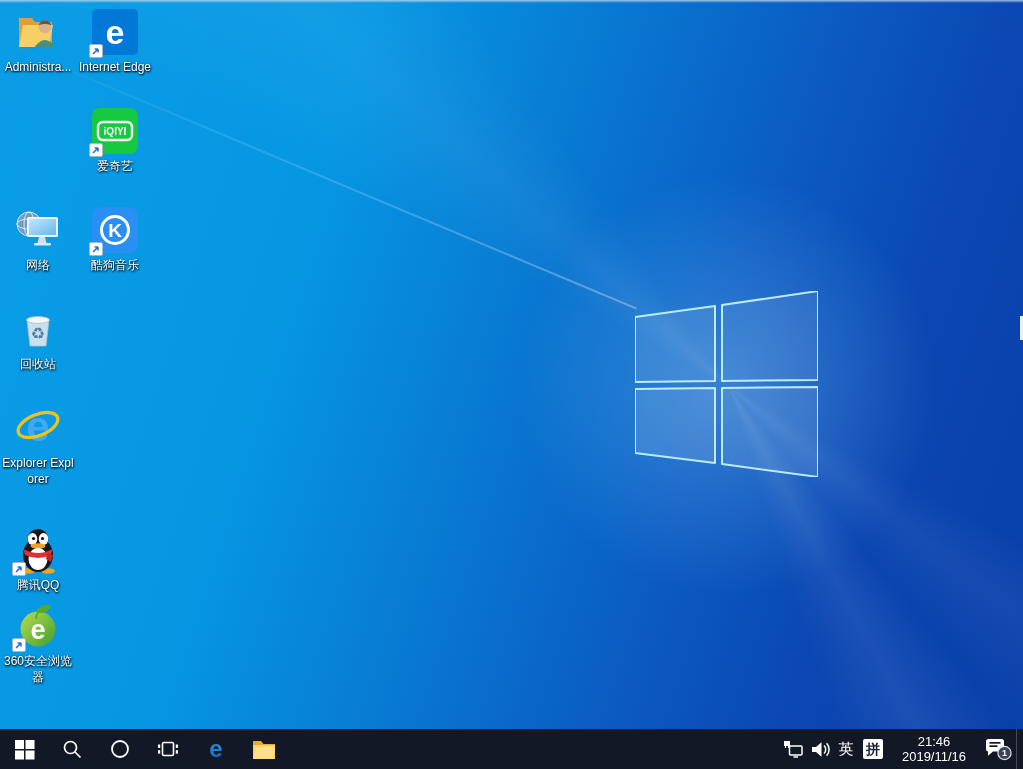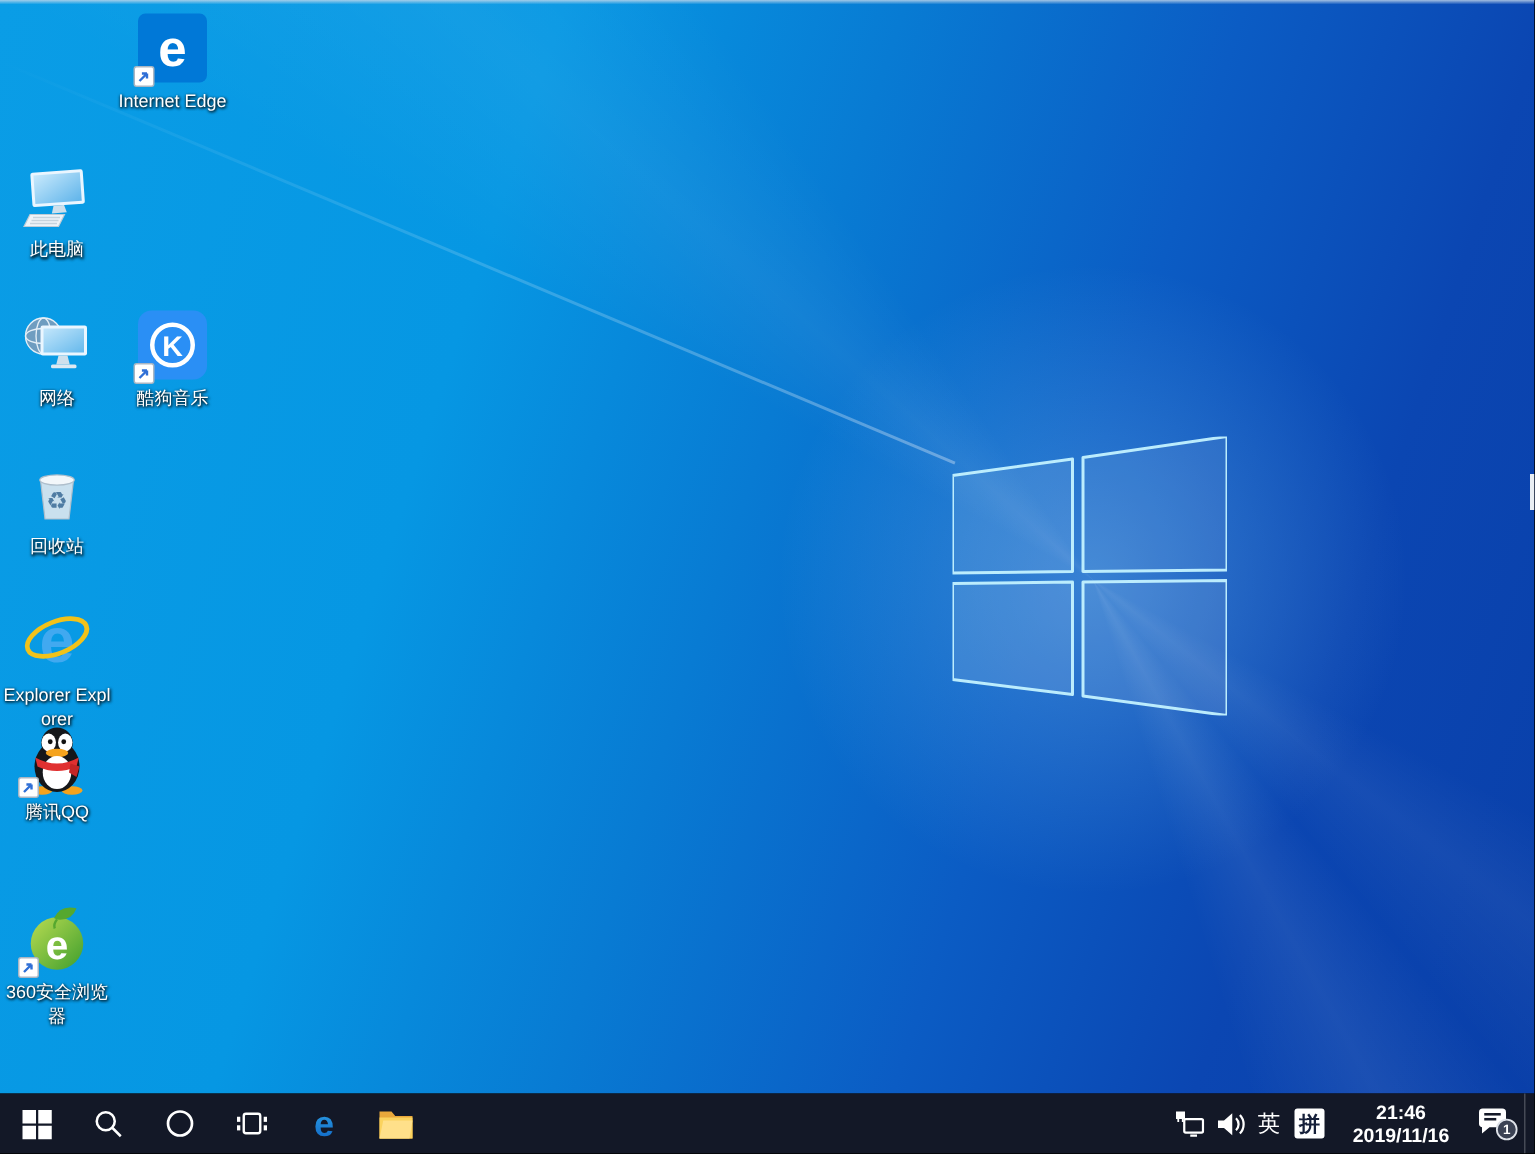--- a/index.html
+++ b/index.html
@@ -19,39 +19,39 @@
   .ray-line{position:absolute;left:0;top:40px;width:691px;height:2px;
       transform-origin:0 0;transform:rotate(22.8deg);
       background:linear-gradient(to right,rgba(255,255,255,0),rgba(255,255,255,.33));}
   .top-strip{position:absolute;left:0;top:0;width:100%;height:3px;
       background:linear-gradient(to bottom,rgba(200,218,235,.8),rgba(200,218,235,0));}
   .win-logo{position:absolute;left:635px;top:291px;width:183px;height:186px;}
   .edge-artifact{position:absolute;right:0;top:316px;width:3px;height:24px;background:#e9eef3;}
   
   .icon-cell{position:absolute;width:76px;display:flex;flex-direction:column;align-items:center;cursor:default;}
   .c1{left:0}.c2{left:77px}
-  .r1{top:8px}.r2{top:107px}.r3{top:206px}.r4{top:305px}.r5{top:404px}.r6{top:482px}.r7{top:602px}
+  .r1{top:8px}.r2{top:107px}.r3{top:206px}.r4{top:305px}.r5{top:404px}.r6{top:526px}.r7{top:602px}
   .icon-art{position:relative;width:48px;height:48px;margin-bottom:3px;}
   .icon-art svg{display:block;width:48px;height:48px;}
   .icon-label{font-size:12px;line-height:16px;color:#fff;text-align:center;max-width:76px;
       text-shadow:0 1px 2px rgba(0,0,0,.9),1px 1px 2px rgba(0,0,0,.75);word-break:break-all;}
   .shortcut-badge{position:absolute;left:-2px;bottom:-2px;width:14px;height:14px;background:#fff;
       border:1px solid #a9b6c3;border-radius:2px;box-sizing:border-box;}
   .shortcut-badge svg{width:12px;height:12px;}
   
   .taskbar{position:absolute;left:0;bottom:0;width:1023px;height:40px;background:#131827;
       display:flex;align-items:center;color:#fff;}
   .tb-btn{width:48px;height:40px;display:flex;align-items:center;justify-content:center;}
   .tray{position:absolute;right:0;top:0;height:40px;display:flex;align-items:center;}
   .tray-ico{height:40px;display:flex;align-items:center;justify-content:center;}
   .w26{width:26px}.w28{width:28px}
   .lang{width:24px;text-align:center;font-size:15px;}
   .ime-box{width:20px;height:20px;margin:0 5px;background:#fff;border-radius:2px;color:#16203a;
       font-size:14px;line-height:20px;text-align:center;font-weight:bold;}
-  .clock{width:84px;margin:0 4px;text-align:center;font-size:13px;line-height:15px;font-weight:bold;}
+  .clock{width:84px;margin:0 4px;text-align:center;font-size:13px;line-height:15px;}
   .action{width:36px;height:40px;display:flex;align-items:center;justify-content:center;position:relative;}
   .show-desktop{width:6px;height:40px;border-left:1px solid rgba(255,255,255,.22);}
 </style>
 </head>
 <body>
 
 <div class="screen">
 
   <div class="desktop">
     <div class="rays"></div>
@@ -62,57 +62,64 @@
       <g stroke="rgba(195,242,255,.95)" stroke-width="2" stroke-linejoin="round">
         <polygon points="0,26 80,15 80,90 0,91" fill="rgba(255,255,255,.10)"></polygon>
         <polygon points="87,14 183,0 183,89 87,90" fill="rgba(255,255,255,.08)"></polygon>
         <polygon points="0,98 80,97 80,172 0,162" fill="rgba(255,255,255,.12)"></polygon>
         <polygon points="87,97 183,96 183,186 87,173" fill="rgba(255,255,255,.10)"></polygon>
       </g>
     </svg>
 
     <div class="edge-artifact"></div>
 
+    <div class="icon-cell c1 r1">
+      <span class="icon-art">
+        <svg viewBox="0 0 48 48">
+          <path d="M5 10h13l3 4h17v25H5z" fill="#df9f35"></path>
+          <polygon points="9,17 39,17 35,39 5,39" fill="#f6cf65"></polygon>
+          <path d="M20 40 q11 -16 22 0 z" fill="#48917f"></path>
+          <circle cx="31" cy="19" r="6.5" fill="#d9b38e"></circle>
+          <path d="M31 12.5 a6.5 6.5 0 0 1 6.3 4.8 q-6.3 -2.6 -12.6 0 a6.5 6.5 0 0 1 6.3 -4.8z" fill="#6b5639"></path>
+        </svg>
+      </span>
+      <span class="icon-label">Administra...</span>
+    </div>
 
     <div class="icon-cell c2 r1">
       <span class="icon-art">
         <svg viewBox="0 0 48 48">
           <rect x="1" y="1" width="46" height="46" rx="5" fill="#0078d7"></rect>
           <text x="24" y="36" text-anchor="middle" font-size="34" font-weight="bold" fill="#ffffff">e</text>
         </svg>
         <span class="shortcut-badge">
           <svg viewBox="0 0 12 12">
               <path d="M3 9 L8 4 M8 4 H4.6 M8 4 V7.4" stroke="#2f6fd6" stroke-width="1.6" fill="none"></path>
             </svg>
         </span>
       </span>
       <span class="icon-label">Internet Edge</span>
     </div>
 
-    <div class="icon-cell c1 r2">
-      <span class="icon-art">
-        <svg viewBox="0 0 48 48">
-          <defs>
-              <linearGradient id="gscr" x1="0" y1="0" x2="1" y2="1">
-            <stop offset="0" stop-color="#c8e9fc"></stop>
-                <stop offset="1" stop-color="#5fb4ea"></stop>
-              </linearGradient>
-            </defs>
-          <g transform="rotate(-4 24 20)">
-            <rect x="7" y="7" width="35" height="23" rx="1.5" fill="#eaf6ff"></rect>
-            <rect x="9" y="9" width="31" height="19" fill="url(#gscr)"></rect>
-            <path d="M21 30 h7 l1.5 5 h-10z" fill="#cfe0ec"></path>
-          </g>
-          <path d="M6 36 L29 36 L25 44 L2 44 Z" fill="#eef3f8" stroke="#bfccd6" stroke-width=".8"></path>
-          <path d="M8 38 h18 M7 40 h18 M6 42 h18" stroke="#c6d3dd" stroke-width="1"></path>
-        </svg>
-      </span>
-      <span class="icon-label">此电脑</span>
-    </div>
-
+
+    <div class="icon-cell c2 r2">
+      <span class="icon-art">
+        <svg viewBox="0 0 48 48">
+          <rect x="1" y="1" width="46" height="46" rx="8" fill="#17c940"></rect>
+          <rect x="7" y="15" width="34" height="18" rx="5" fill="none" stroke="#ffffff" stroke-width="2.4"></rect>
+          <text x="24" y="28" text-anchor="middle" font-size="10" font-weight="bold" fill="#ffffff">iQIYI</text>
+        </svg>
+        <span class="shortcut-badge">
+          <svg viewBox="0 0 12 12">
+              <path d="M3 9 L8 4 M8 4 H4.6 M8 4 V7.4" stroke="#2f6fd6" stroke-width="1.6" fill="none"></path>
+            </svg>
+        </span>
+      </span>
+      <span class="icon-label">爱奇艺</span>
+    </div>
 
     <div class="icon-cell c1 r3">
       <span class="icon-art">
         <svg viewBox="0 0 48 48">
           <defs>
               <linearGradient id="gscr2" x1="0" y1="0" x2="1" y2="1">
             <stop offset="0" stop-color="#c3e6fb"></stop>
                 <stop offset="1" stop-color="#66b9ec"></stop>
               </linearGradient>
             </defs>

